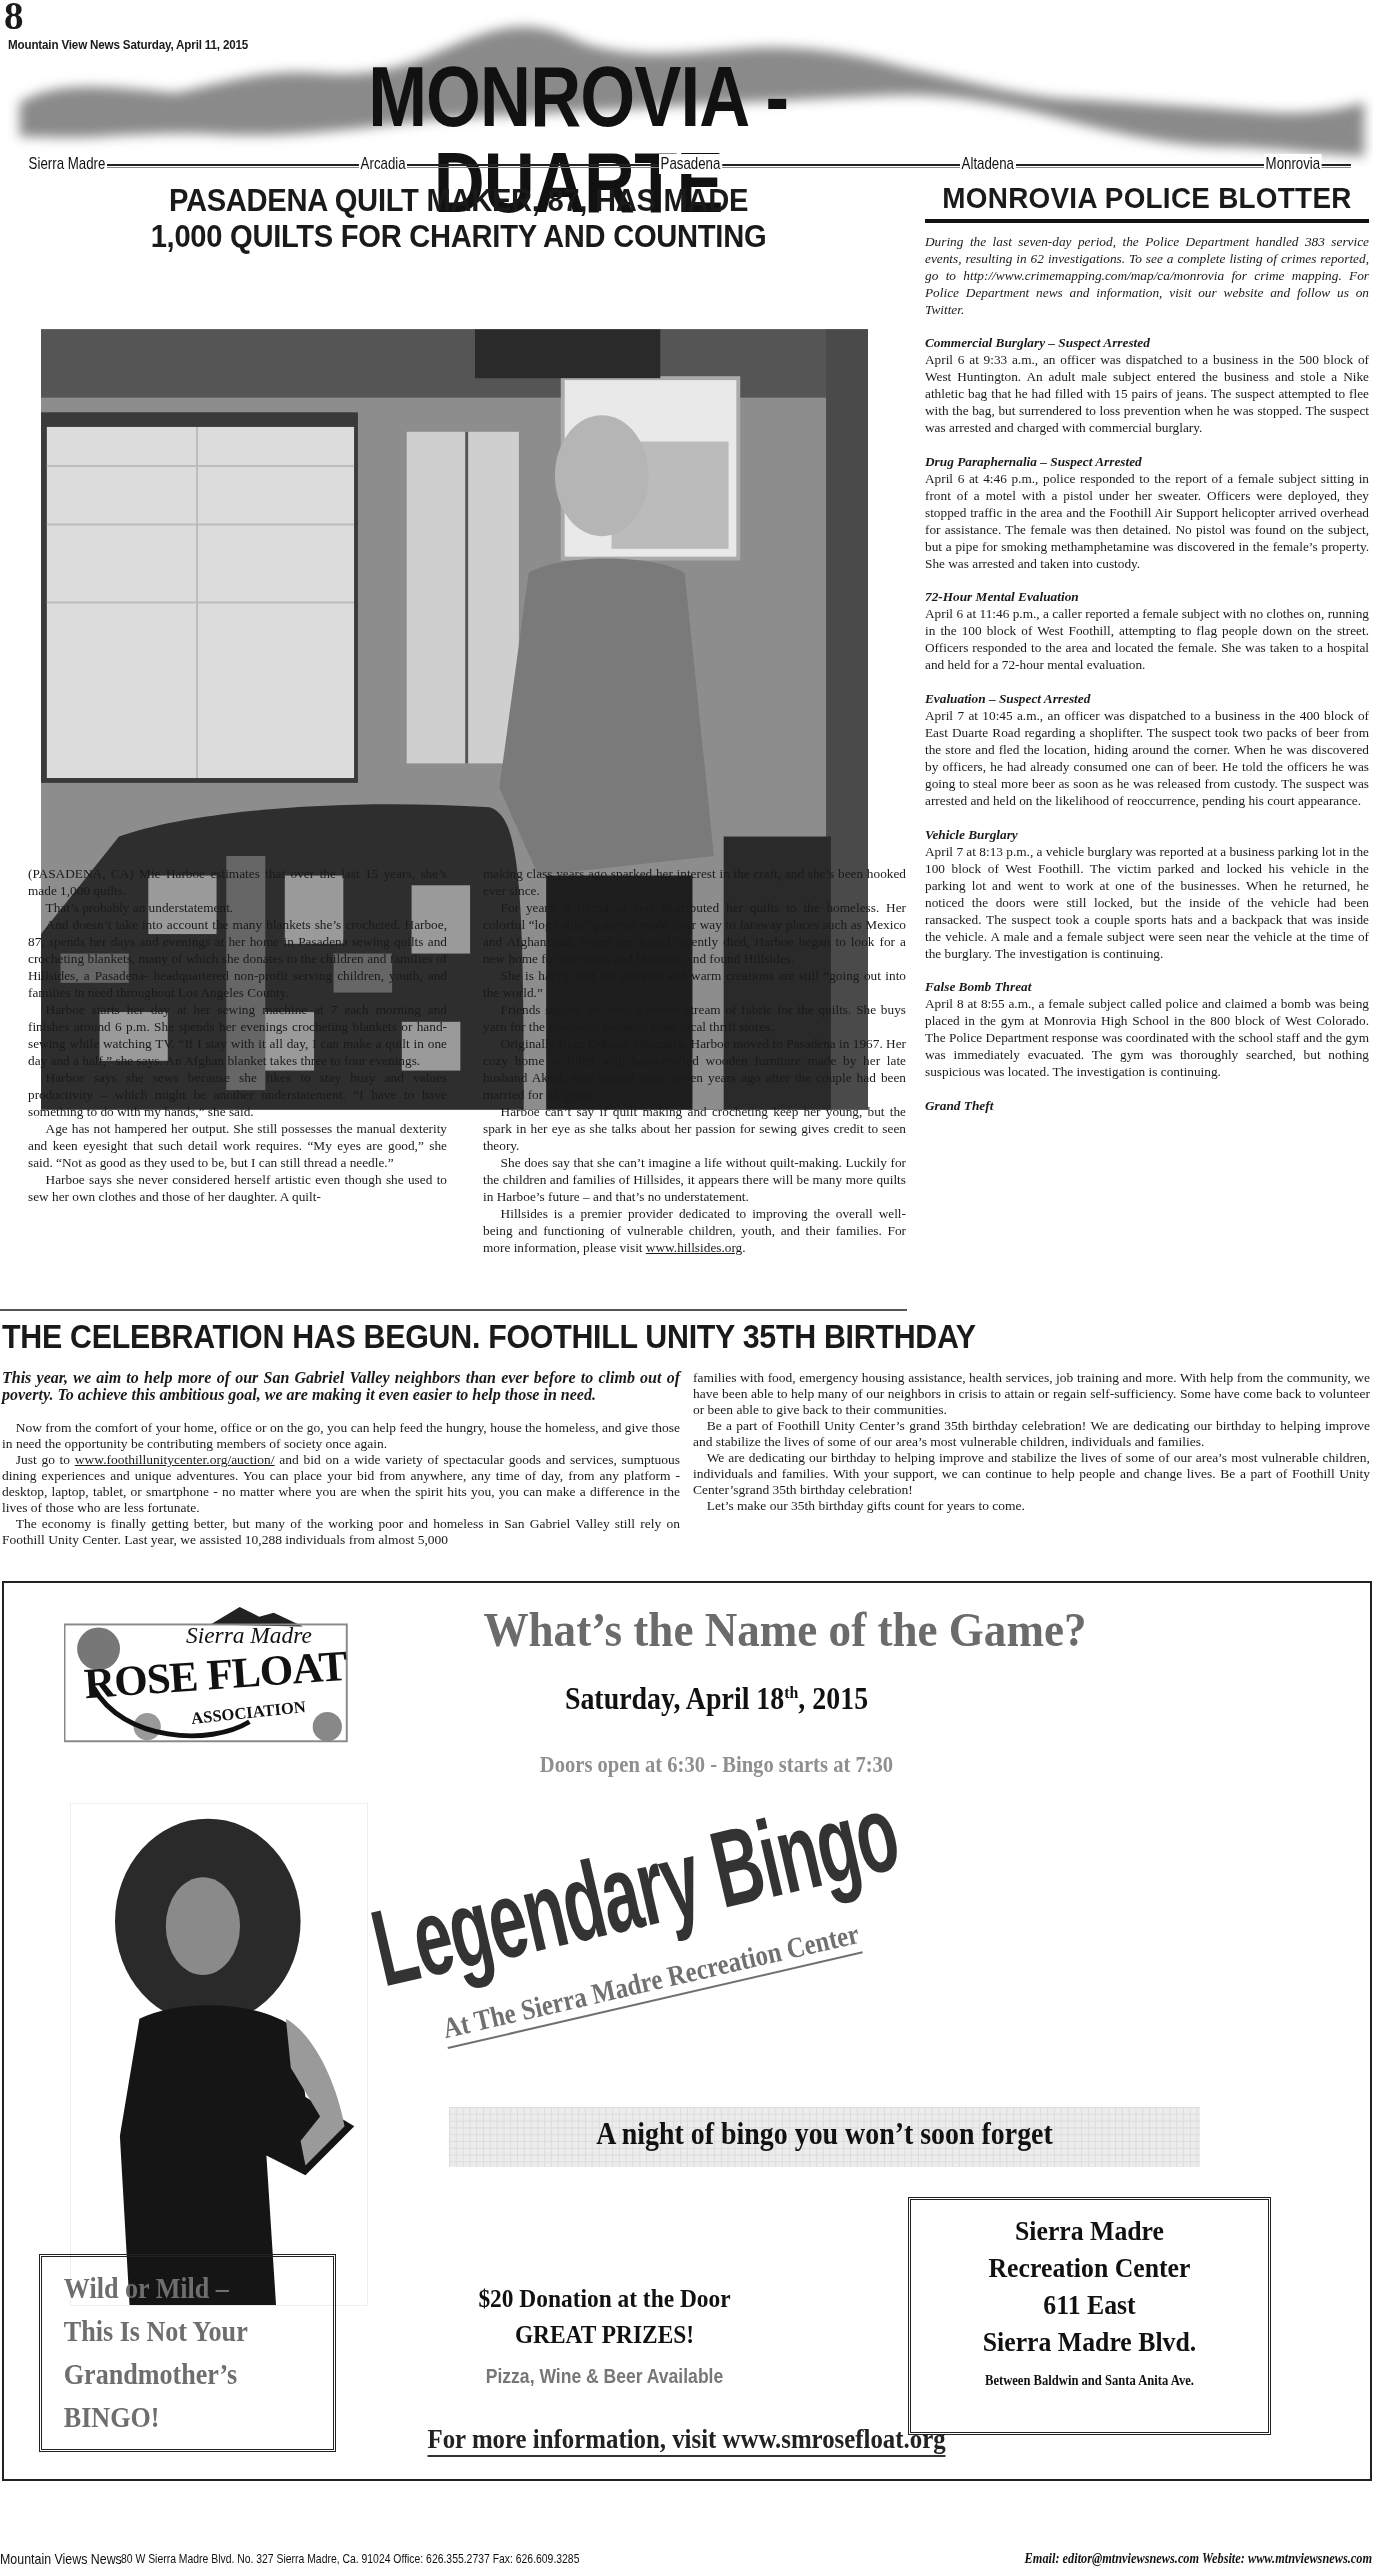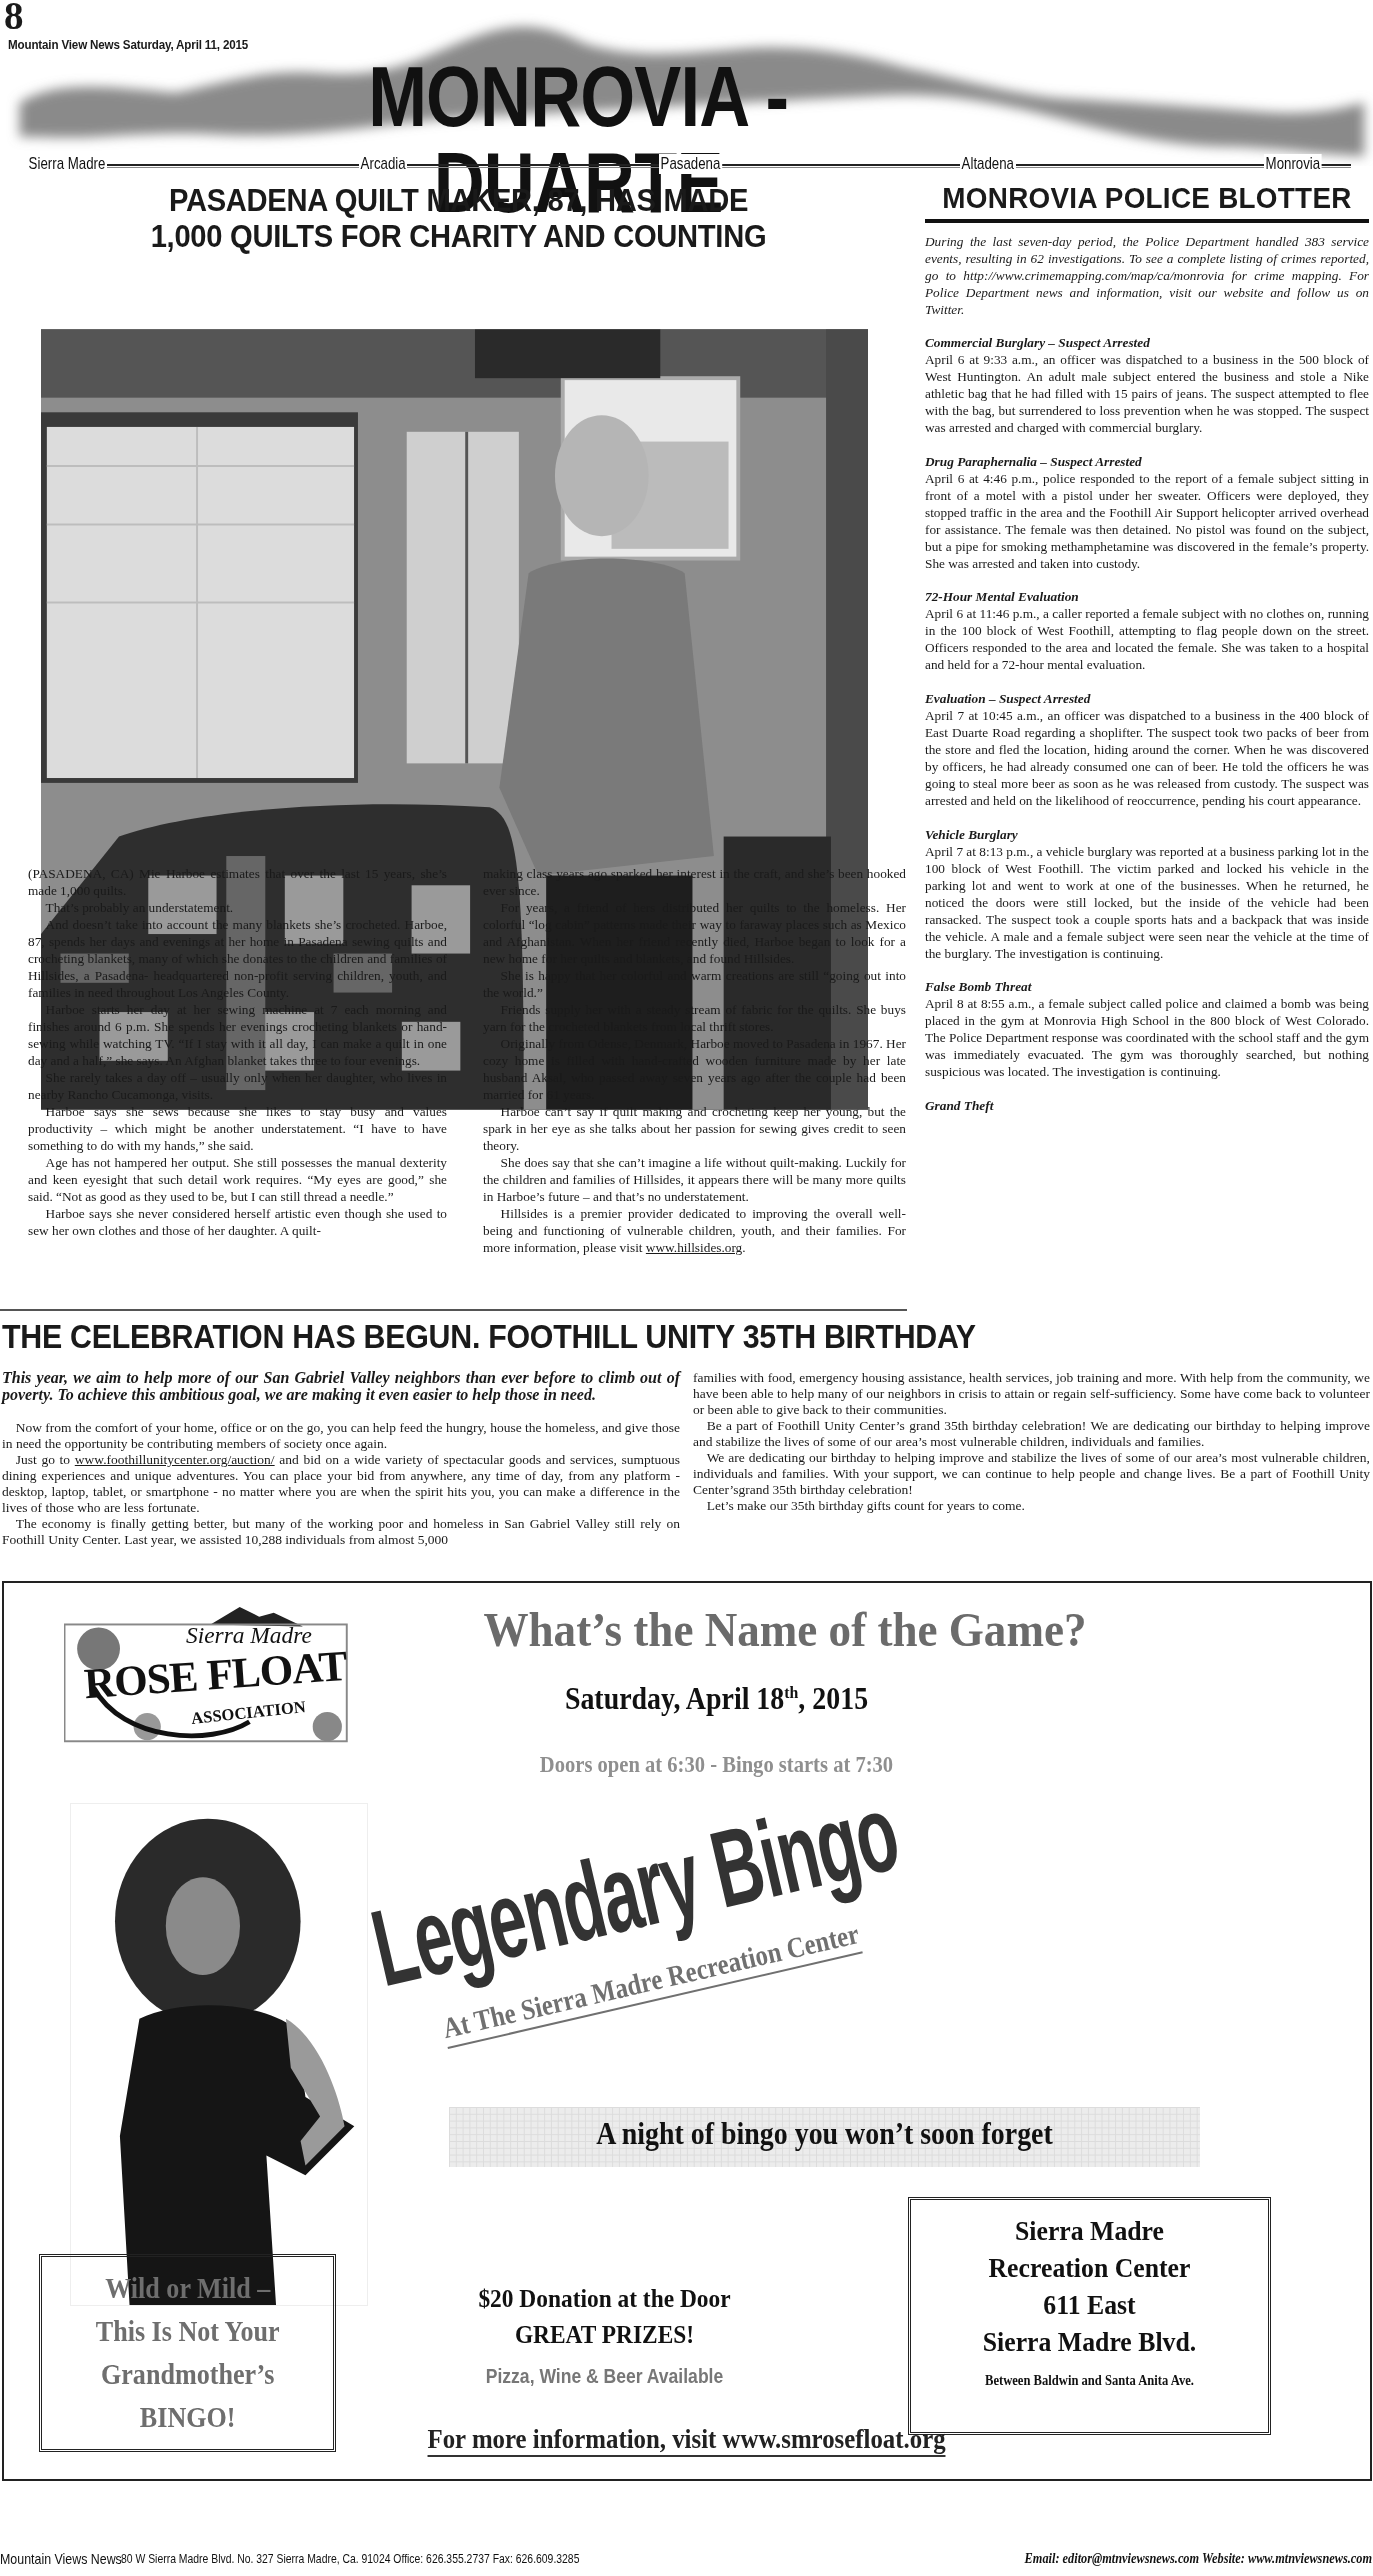--- a/index.html
+++ b/index.html
@@ -50,21 +50,21 @@
   .ad-logo .logo-sub { position: absolute; left: 127px; top: 98px; font-family: "Liberation Serif", serif; font-weight: bold; font-size: 16.6px; color: #111; transform: rotate(-6deg); }
   .ad-photo { position: absolute; left: 66px; top: 220px; width: 298px; height: 503px; background: #fff; border: 1px solid #eee; overflow: hidden; }
   .ad-headline { position: absolute; left: 293px; top: 17.6px; width: 976px; text-align: center; font-family: "Liberation Serif", serif; font-weight: bold; font-size: 49px; color: #6b6b6b; transform: scaleX(0.92); }
   .ad-date { position: absolute; left: 371px; top: 98px; width: 683px; text-align: center; font-family: "Liberation Serif", serif; font-weight: bold; font-size: 31px; color: #111; transform: scaleX(0.9); }
   .ad-date sup { font-size: 17.6px; }
   .ad-doors { position: absolute; left: 371px; top: 168px; width: 683px; text-align: center; font-family: "Liberation Serif", serif; font-weight: bold; font-size: 23.4px; color: #8f8f8f; transform: scaleX(0.88); }
   .ad-legendary { position: absolute; left: 385px; top: 302px; font-family: "Liberation Sans", sans-serif; font-weight: bold; font-size: 109px; color: #333; transform: rotate(-13deg) scaleX(0.62); transform-origin: left bottom; white-space: nowrap; letter-spacing: -2px; }
   .ad-venue-slant { position: absolute; left: 444px; top: 429px; font-family: "Liberation Serif", serif; font-weight: bold; font-size: 29px; color: #707070; transform: rotate(-13deg) scaleX(0.86); transform-origin: left bottom; white-space: nowrap; border-bottom: 2.9px solid #707070; padding-bottom: 2px; }
   .ad-tagline-box { position: absolute; left: 445px; top: 524px; width: 751px; height: 60px; background-color: #ececec; background-image: linear-gradient(#dcdcdc 1px, transparent 1px), linear-gradient(90deg, #dcdcdc 1px, transparent 1px); background-size: 6.8px 6.8px; }
   .ad-tagline { position: absolute; left: 445px; top: 533px; width: 751px; text-align: center; font-family: "Liberation Serif", serif; font-weight: bold; font-size: 31px; color: #111; transform: scaleX(0.9); }
-  .ad-wild { position: absolute; left: 35px; top: 671px; width: 297px; height: 198px; border: 3.9px double #222; padding: 9.8px 7.8px; text-align: center; font-family: "Liberation Serif", serif; font-weight: bold; font-size: 29px; line-height: 43px; color: #6e6e6e; }
+  .ad-wild { position: absolute; left: 35px; top: 671px; width: 297px; height: 198px; border: 3.9px double #222; padding: 9.8px 7.8px; font-family: "Liberation Serif", serif; font-weight: bold; font-size: 29px; line-height: 43px; color: #6e6e6e; }
   .ad-wild span { display: block; transform: scaleX(0.9); white-space: nowrap; }
   .ad-donation { position: absolute; left: 410px; top: 698px; width: 381px; text-align: center; }
   .ad-donation .d1, .ad-donation .d2 { font-family: "Liberation Serif", serif; font-weight: bold; font-size: 26px; line-height: 36px; color: #111; transform: scaleX(0.9); }
   .ad-donation .d3 { margin-top: 11.7px; font-family: "Liberation Sans", sans-serif; font-weight: bold; font-size: 19.5px; color: #777; transform: scaleX(0.9); }
   .ad-address { position: absolute; left: 904px; top: 614px; width: 363px; height: 238px; border: 3.9px double #222; text-align: center; padding-top: 11.7px; font-family: "Liberation Serif", serif; font-weight: bold; color: #111; }
   .ad-address .a-line { font-size: 28px; line-height: 37px; transform: scaleX(0.92); }
   .ad-address .a-note { margin-top: 13.7px; font-size: 13.7px; transform: scaleX(0.92); }
   .ad-more { position: absolute; left: 0; right: 0; top: 841px; text-align: center; font-family: "Liberation Serif", serif; font-weight: bold; font-size: 27px; color: #222; }
   .ad-more span { display: inline-block; border-bottom: 2.9px solid #333; transform: scaleX(0.92); }
 
@@ -144,21 +144,20 @@
       <rect x="518" y="560" width="150" height="240" fill="#1e1e1e"></rect>
       <rect x="700" y="520" width="110" height="280" fill="#2a2a2a"></rect>
     </svg>
   </div>
 
   <div class="article-cols col-a">
     <p class="first">(PASADENA, CA) Mie Harboe estimates that over the last 15 years, she’s made 1,000 quilts.</p>
     <p>That’s probably an understatement.</p>
     <p>And doesn’t take into account the many blankets she’s crocheted. Harboe, 87, spends her days and evenings at her home in Pasadena sewing quilts and crocheting blankets, many of which she donates to the children and families of Hillsides, a Pasadena- headquartered non-profit serving children, youth, and families in need throughout Los Angeles County.</p>
     <p>Harboe starts her day at her sewing machine at 7 each morning and finishes around 6 p.m. She spends her evenings crocheting blankets or hand-sewing while watching TV. “If I stay with it all day, I can make a quilt in one day and a half,” she says. An Afghan blanket takes three to four evenings.</p>
-    <p>She rarely takes a day off – usually only when her daughter, who lives in nearby Rancho Cucamonga, visits.</p>
     <p>Harboe says she sews because she likes to stay busy and values productivity – which might be another understatement. “I have to have something to do with my hands,” she said.</p>
     <p>Age has not hampered her output. She still possesses the manual dexterity and keen eyesight that such detail work requires. “My eyes are good,” she said. “Not as good as they used to be, but I can still thread a needle.”</p>
     <p>Harboe says she never considered herself artistic even though she used to sew her own clothes and those of her daughter. A quilt-</p>
   </div>
 
   <div class="article-cols col-b">
     <p class="first">making class years ago sparked her interest in the craft, and she’s been hooked ever since.</p>
     <p>For years, a friend of hers distributed her quilts to the homeless. Her colorful “log cabin” patterns made their way to faraway places such as Mexico and Afghanistan. When her friend recently died, Harboe began to look for a new home for her quilts and blankets, and found Hillsides.</p>
     <p>She is happy that her colorful and warm creations are still “going out into the world.”</p>
     <p>Friends supply her with a steady stream of fabric for the quilts. She buys yarn for the crocheted blankets from local thrift stores.</p>

